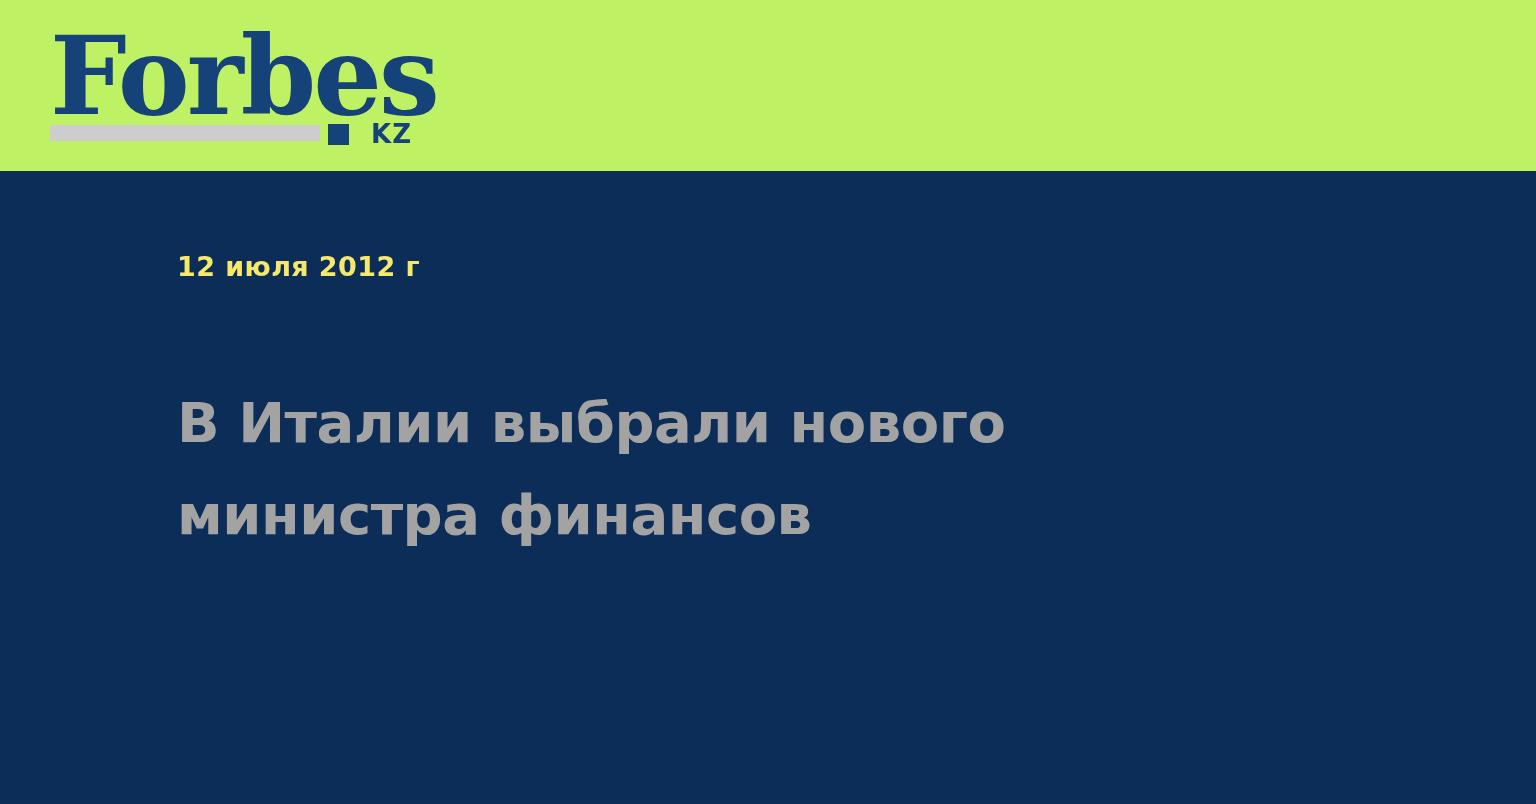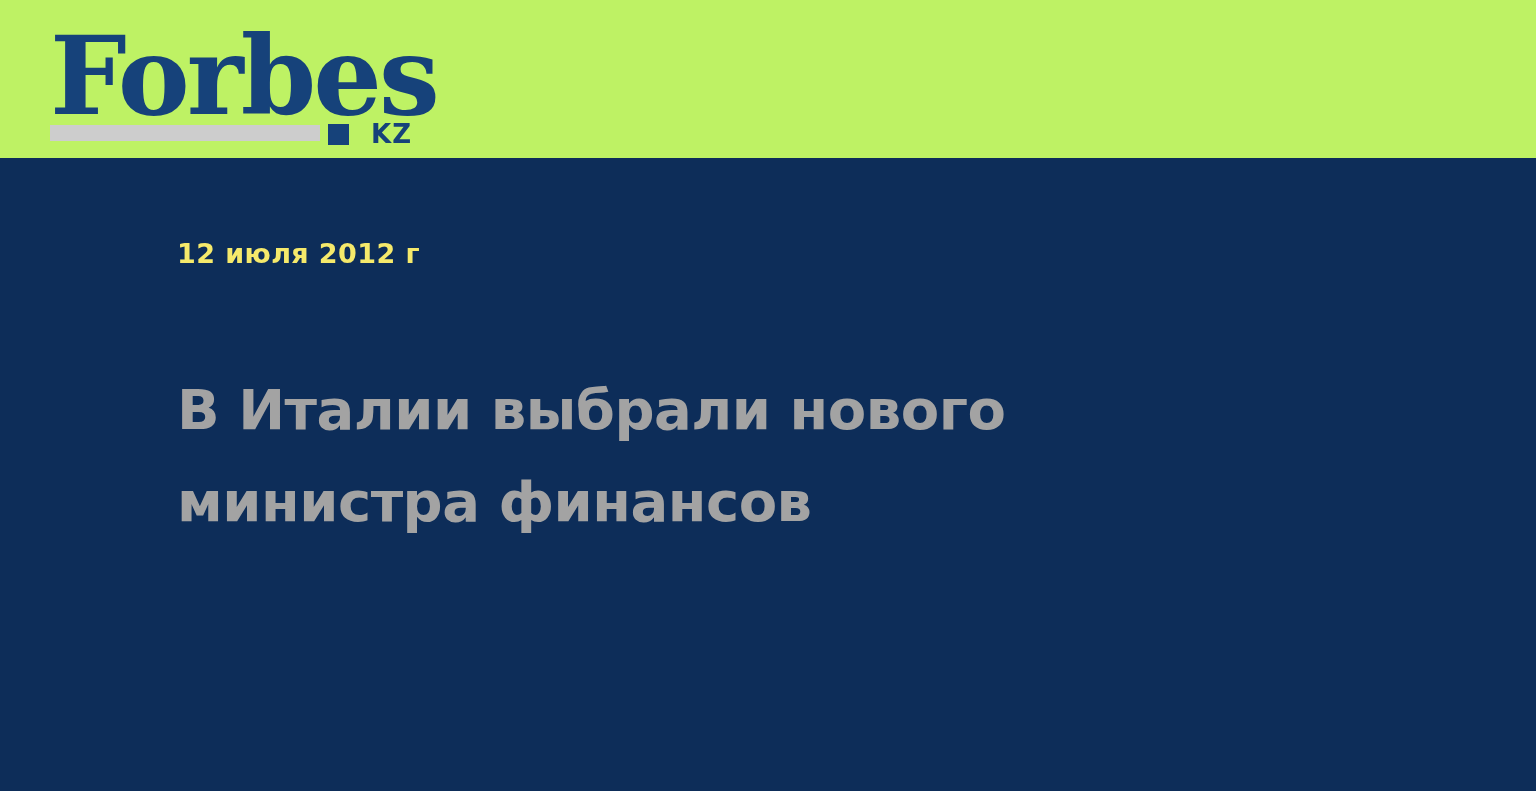--- a/index.html
+++ b/index.html
@@ -83,21 +83,21 @@
     font-size: 26px;
     line-height: 26px;
     letter-spacing: 1px;
     color: #16427A;
   }
 
   
   .hero {
     position: absolute;
     left: 0;
-    top: 158px;
+    top: 171px;
     width: 1536px;
     height: 633px;
     background: #0D2D59;
   }
 
   .hero-inner {
     position: absolute;
     left: 177px;
     top: 0;
     width: 1100px;

